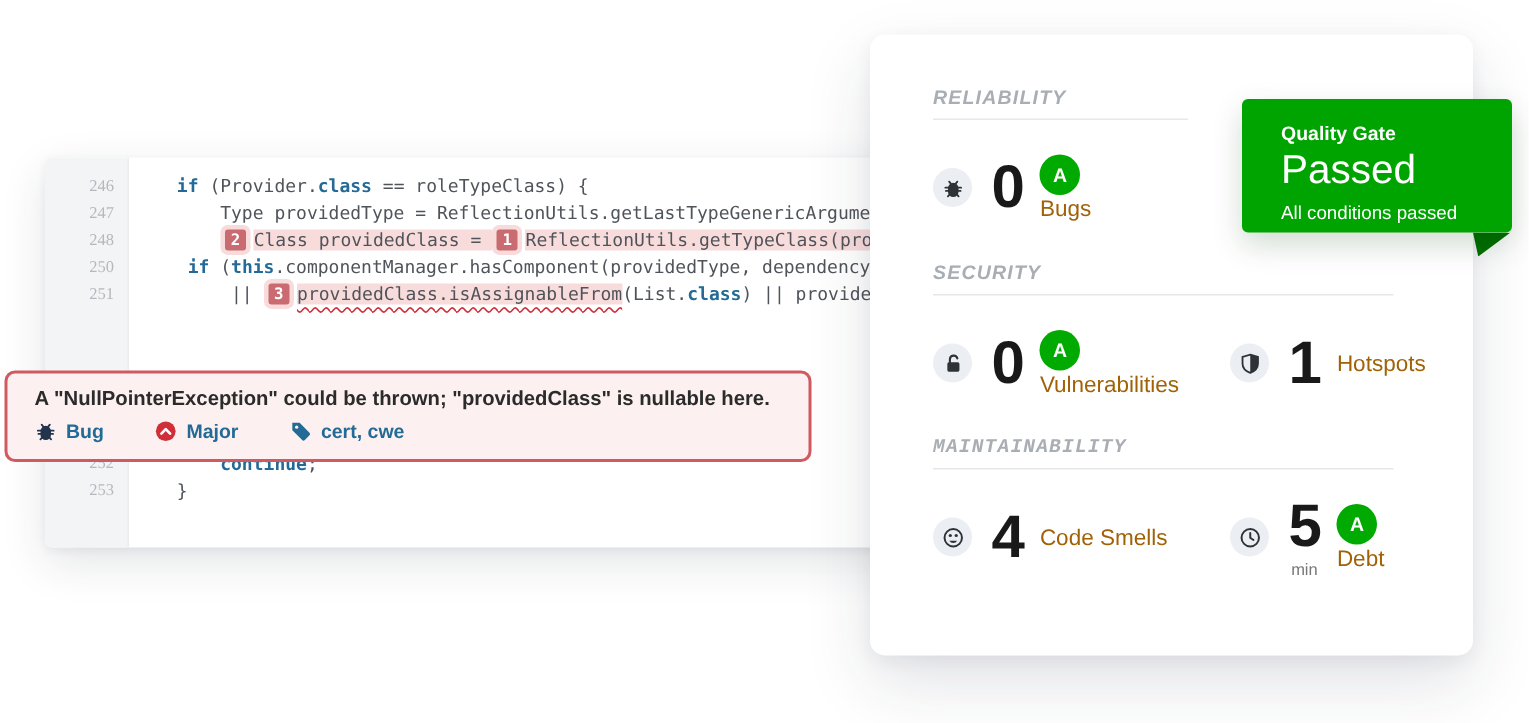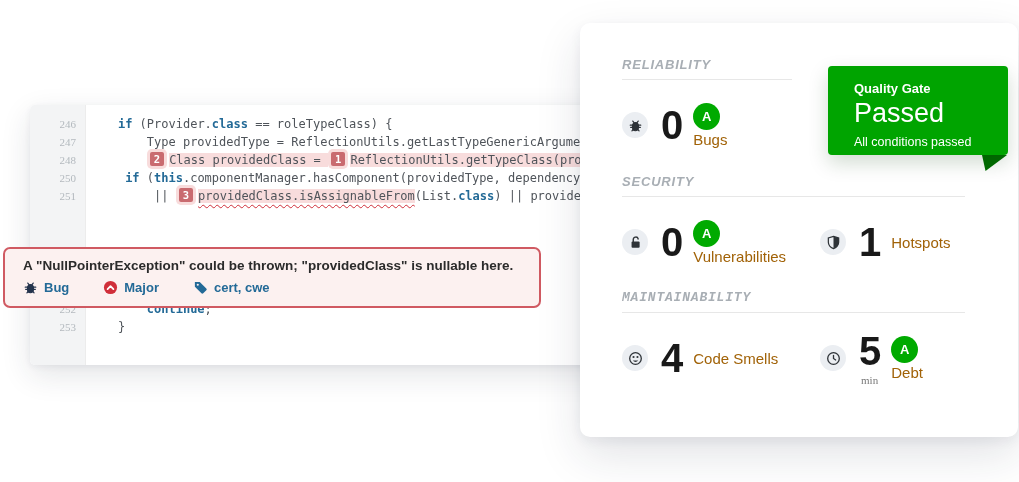--- a/index.html
+++ b/index.html
@@ -56,21 +56,21 @@
   .issue-message { font-size:13.5px; font-weight:bold; color:#2b2b2b; }
   .issue-meta { display:flex; align-items:center; margin-top:7px; }
   .issue-chip { display:flex; align-items:center; gap:6px; font-size:13px;
     font-weight:bold; color:var(--link-blue); cursor:pointer; }
   .issue-chip + .issue-chip { margin-left:34px; }
   .issue-tags { margin-left:auto; }
   .issue-chip svg { display:block; }
 
   
   .metrics-card {
-    position:absolute; left:580px; top:23px; width:438px; height:414px;
+    position:absolute; left:580px; top:23px; width:402px; height:414px;
     background:#ffffff; border-radius:10px; z-index:3;
     box-shadow:0 18px 45px rgba(30,40,60,.13), 0 4px 12px rgba(30,40,60,.06);
     padding:34px 53px 0 42px;
   }
   .section-title {
     font-size:13px; font-style:italic; font-weight:bold;
     letter-spacing:.8px; color:#a8aeb4; height:15px; line-height:15px;
   }
   .section-title.mt1 { margin-top:21px; }
   .section-title.mt2 { margin-top:20px;font-family:Liberation Mono, monospace; }
@@ -80,21 +80,21 @@
     display:grid; grid-template-columns:198px 1fr; margin-top:17px; height:56px;
   }
   .metric { display:flex; align-items:center; }
   .icon-circle {
     width:26px; height:26px; border-radius:50%; background:#ebeef2;
     display:flex; align-items:center; justify-content:center;
     color:#2e3338; flex:0 0 26px;
   }
   .metric .value-stack { display:flex; flex-direction:column; align-items:center; margin-left:13px; }
   .metric .value { font-size:40px; font-weight:bold; color:#191919; line-height:1; letter-spacing:-1px; }
-  .metric .unit { font-size:11px; color:#777; margin-top:3px;font-family:Liberation Serif, serif; }
+  .metric .unit { font-size:11px; color:#777; margin-top:3px; }
   .metric .label-stack { display:flex; flex-direction:column; align-items:flex-start; margin-left:11px; }
   .rating-badge {
     width:27px; height:27px; border-radius:50%; background:var(--rating-green);
     color:#fff; font-size:13px; font-weight:bold;
     display:flex; align-items:center; justify-content:center; margin-bottom:1px;
   }
   .metric .label { font-size:15px; color:#a16207; }
 
   
   .quality-gate {

